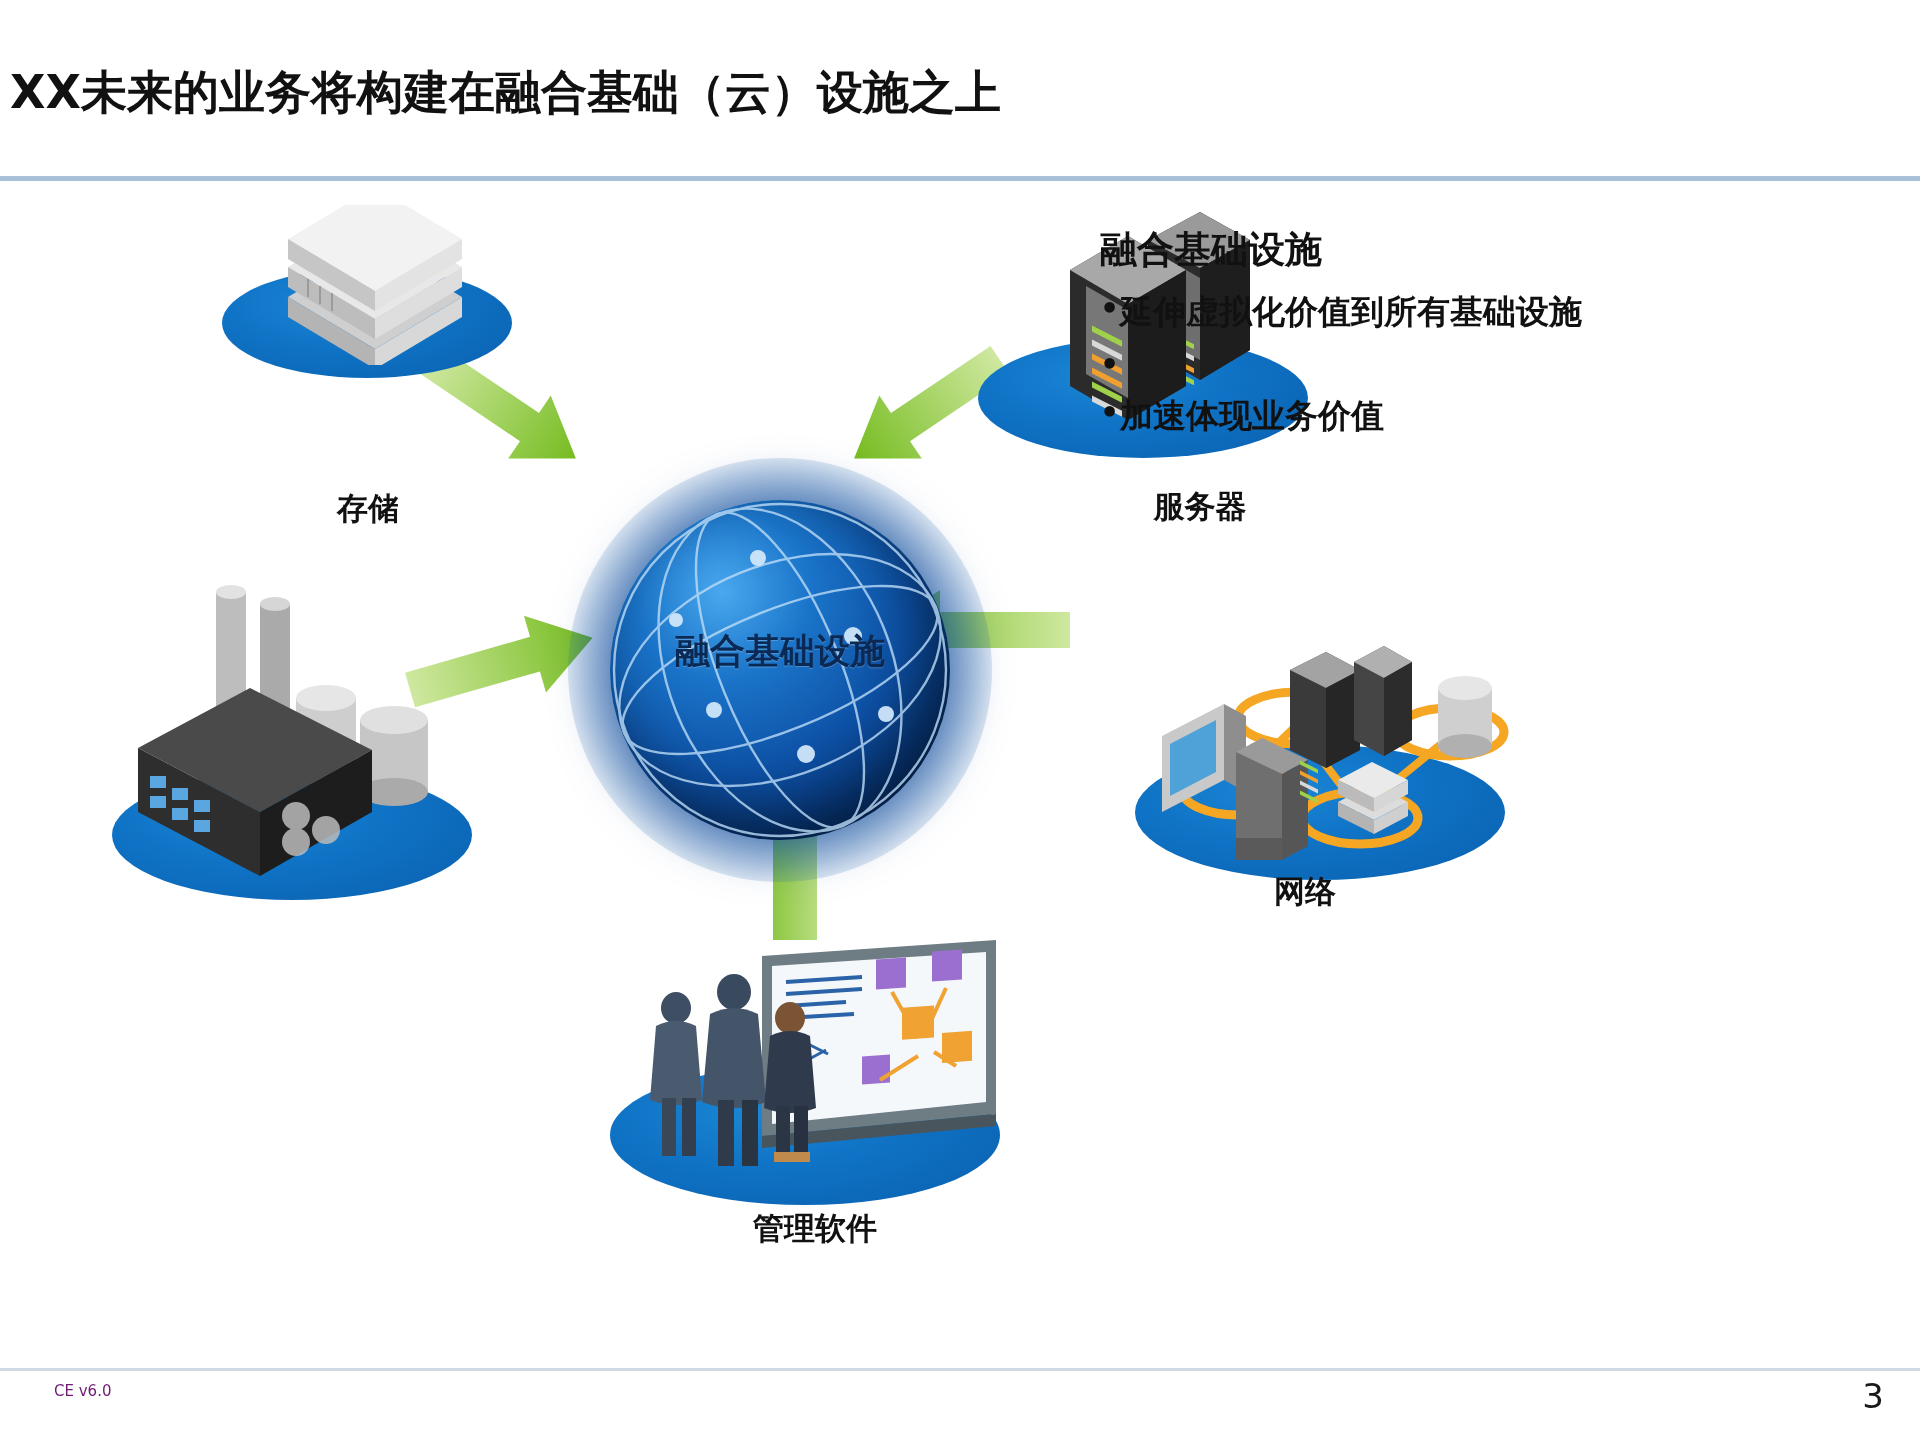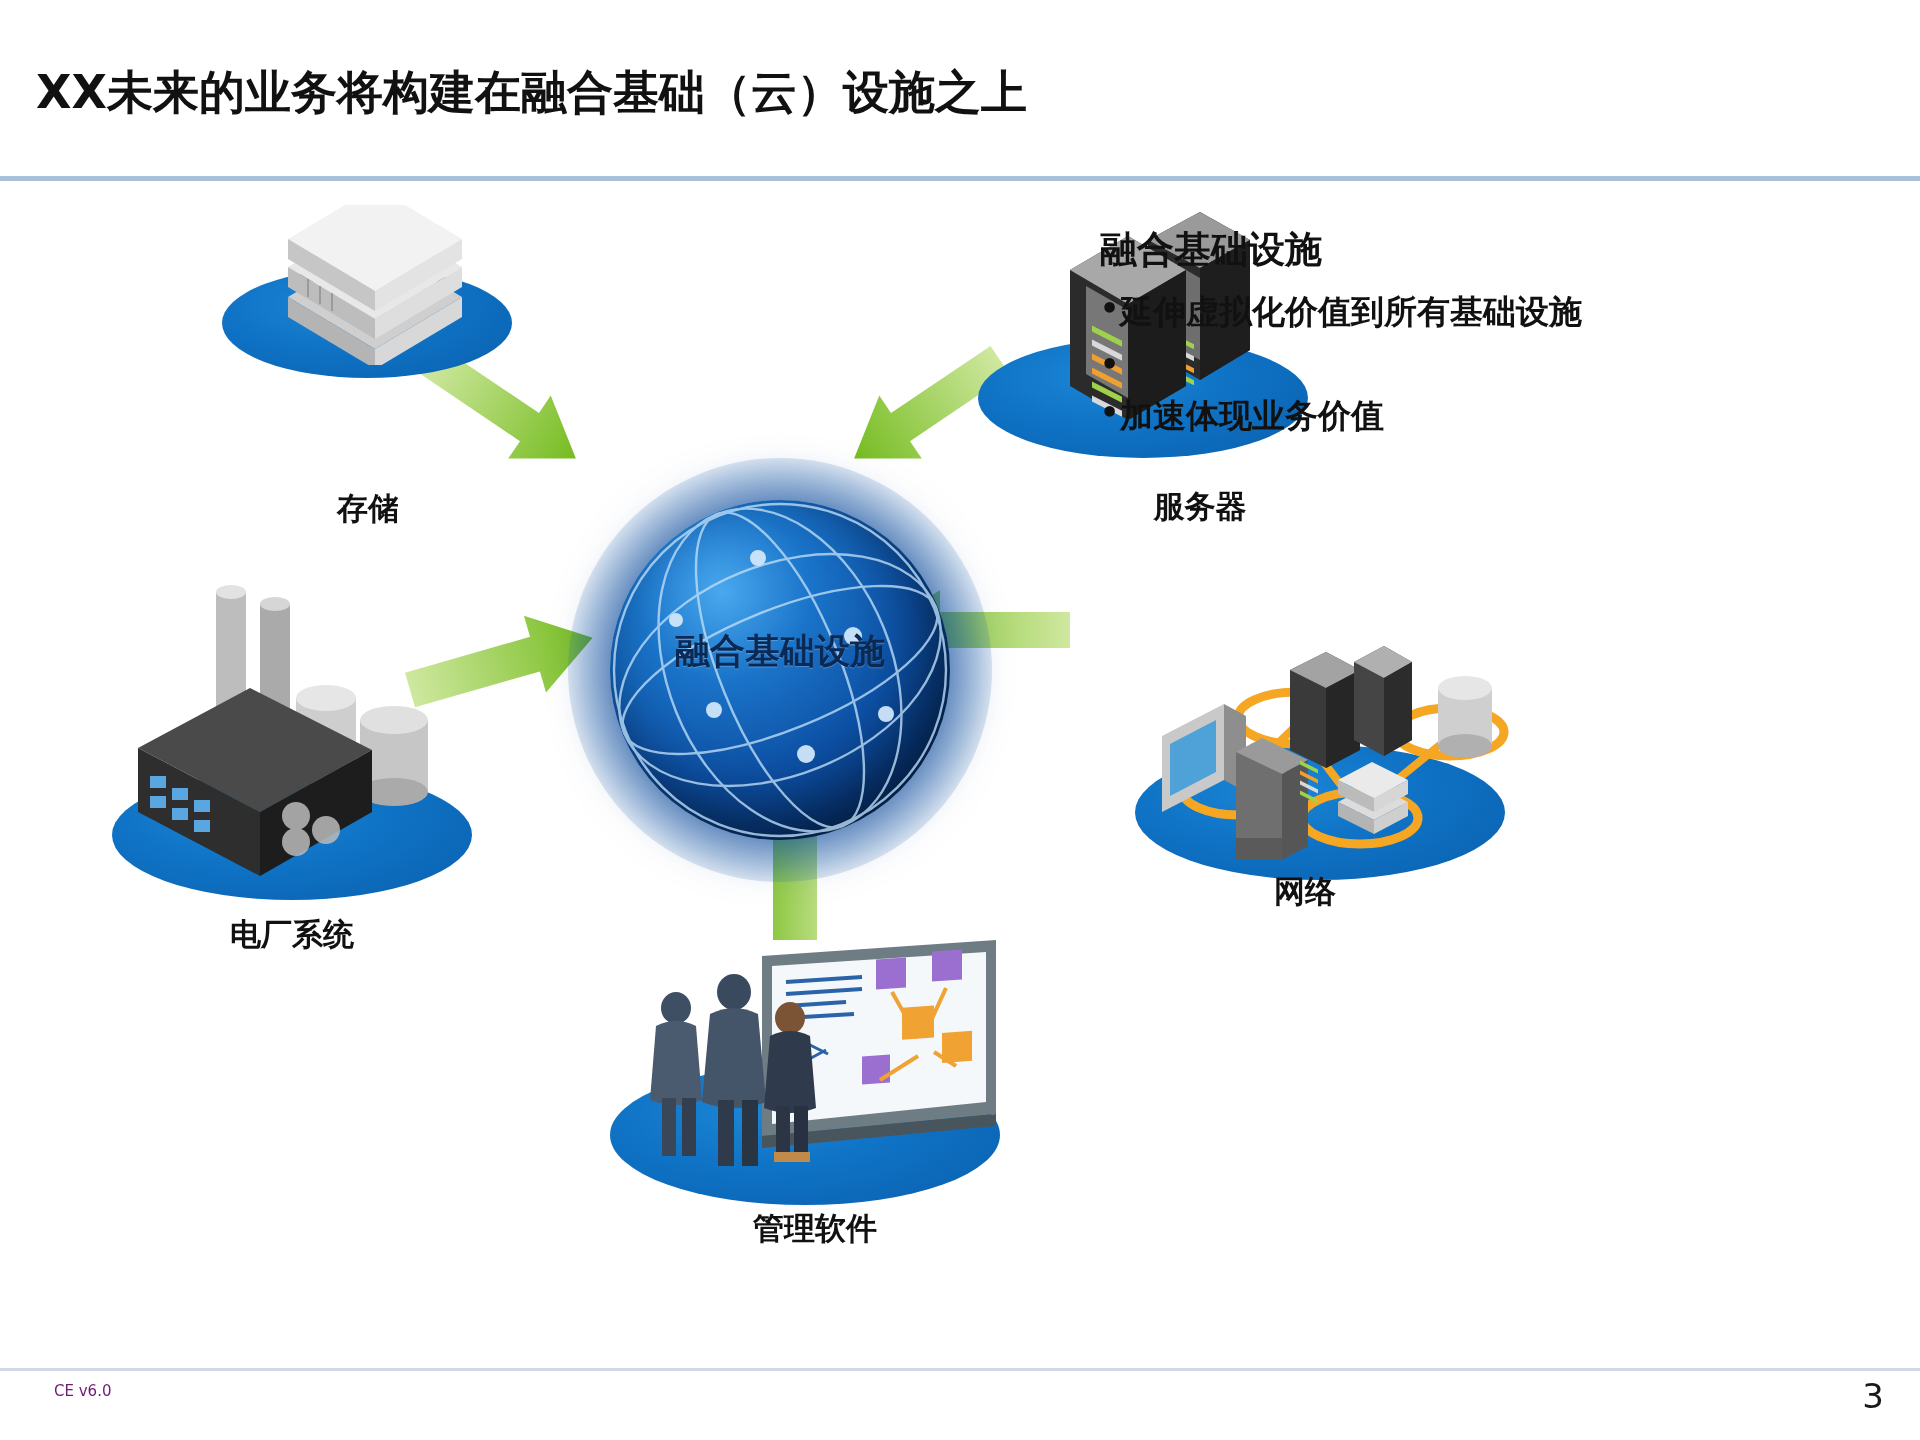--- a/index.html
+++ b/index.html
@@ -7,21 +7,21 @@
     width:1920px;height:1440px;
     background:#ffffff;
     font-family:"DejaVu Sans","Liberation Sans",sans-serif;
     overflow:hidden;
     position:relative;
   }
   .slide{position:absolute;inset:0;background:#fff;}
 
   
   .title{
-    position:absolute;left:36px;top:62px;
+    position:absolute;left:10px;top:62px;
     font-size:46px;font-weight:bold;color:#111;
     letter-spacing:0px;white-space:nowrap;
   }
   .title-rule{
     position:absolute;left:0;top:176px;width:1920px;height:5px;
     background:#a9c0da;
   }
 
   
   .info-block{position:absolute;left:1100px;top:225px;width:810px;}
@@ -210,21 +210,20 @@
         <rect x="52" y="228" width="16" height="12"></rect>
       <rect x="74" y="220" width="16" height="12"></rect>
         <rect x="74" y="240" width="16" height="12"></rect>
     </g>
     <g fill="#bbb" opacity=".85">
       <circle cx="176" cy="236" r="14"></circle>
         <circle cx="206" cy="250" r="14"></circle>
         <circle cx="176" cy="262" r="14"></circle>
     </g>
   </svg>
-  <div class="node-label" style="left:147px;top:898px;width:290px;">电厂系统</div>
 
   <div class="platform" style="left:1135px;top:745px;width:370px;height:135px;"></div>
   <svg class="iso" style="left:1150px;top:640px;width:360px;height:260px;" viewBox="0 0 360 260">
 
     <g fill="none" stroke="#f5a623" stroke-width="9">
       <ellipse cx="146" cy="78" rx="58" ry="26"></ellipse>
       <ellipse cx="300" cy="92" rx="54" ry="24"></ellipse>
       <ellipse cx="88" cy="150" rx="56" ry="25"></ellipse>
       <ellipse cx="210" cy="178" rx="58" ry="26"></ellipse>
     </g>

